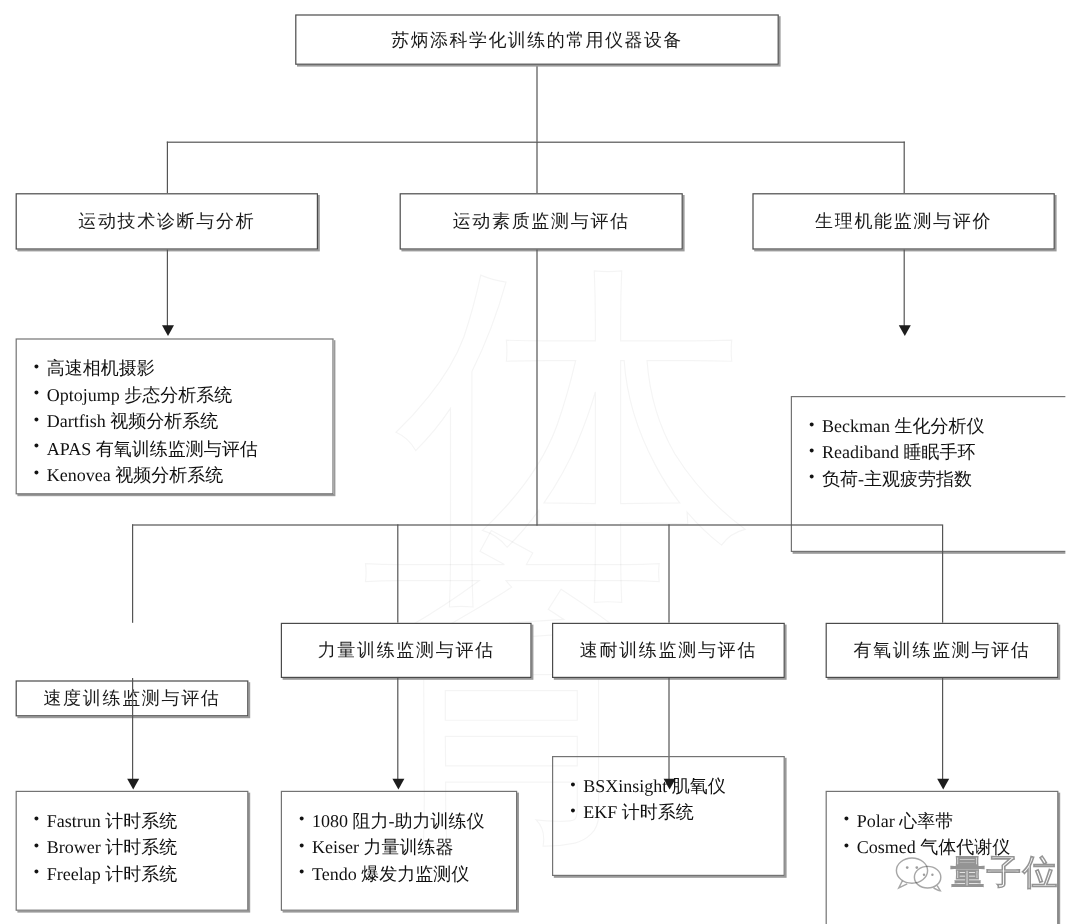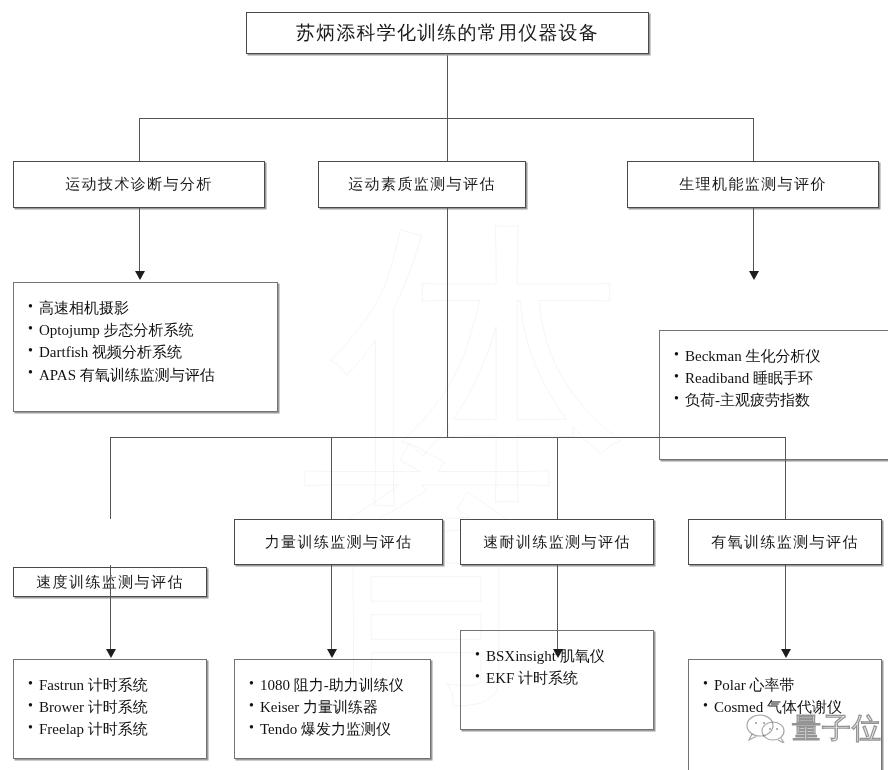--- a/index.html
+++ b/index.html
@@ -41,21 +41,21 @@
     display: flex;
     align-items: center;
     justify-content: center;
     text-align: center;
   }
   .node-label {
     font-size: 15px;
     color: #1a1a1a;
     letter-spacing: 1.4px;
   }
-  .node.title .node-label { font-size: 19px; letter-spacing: 1.2px; }
+  .node.title .node-label { font-size: 15px; letter-spacing: 1.2px; }
 
   
   .listbox {
     position: absolute;
     box-sizing: border-box;
     background: transparent;
     border: 1px solid #737373;
     box-shadow: 1.5px 1.5px 0 0 #9a9a9a;
     padding: 14px 10px 10px 14px;
   }
@@ -135,41 +135,42 @@
   <div class="vline" style="left:447px; top:118px; height:43px;"></div>
   <div class="vline" style="left:753px; top:118px; height:43px;"></div>
 
   <div class="node center title" style="left:246px; top:12px; width:403px; height:42px;">
     <span class="node-label">苏炳添科学化训练的常用仪器设备</span>
   </div>
 
   <div class="node center" style="left:13px; top:161px; width:252px; height:47px;">
     <span class="node-label">运动技术诊断与分析</span>
   </div>
-  <div class="node center" style="left:318px; top:161px; width:208px; height:47px;">
+  <div class="node center" style="left:333px; top:161px; width:236px; height:47px;">
     <span class="node-label">运动素质监测与评估</span>
   </div>
   <div class="node center" style="left:627px; top:161px; width:252px; height:47px;">
     <span class="node-label">生理机能监测与评价</span>
   </div>
 
   <div class="vline" style="left:139px; top:208px; height:65px;"></div>
   <div class="arrowhead" style="left:135px; top:271px;"></div>
 
   <div class="vline" style="left:753px; top:208px; height:65px;"></div>
   <div class="arrowhead" style="left:749px; top:271px;"></div>
 
   <div class="vline" style="left:447px; top:208px; height:230px;"></div>
 
   <div class="listbox" style="left:13px; top:282px; width:265px; height:130px;">
     <ul>
       <li>高速相机摄影</li>
       <li>Optojump 步态分析系统</li>
       <li>Dartfish 视频分析系统</li>
       <li>APAS 有氧训练监测与评估</li>
+      <li>Kenovea 视频分析系统</li>
     </ul>
   </div>
 
   <div class="listbox" style="left:659px; top:282px; width:252px; height:130px;margin-top:48px;">
     <ul>
       <li>Beckman 生化分析仪</li>
       <li>Readiband 睡眠手环</li>
       <li>负荷-主观疲劳指数</li>
     </ul>
   </div>

